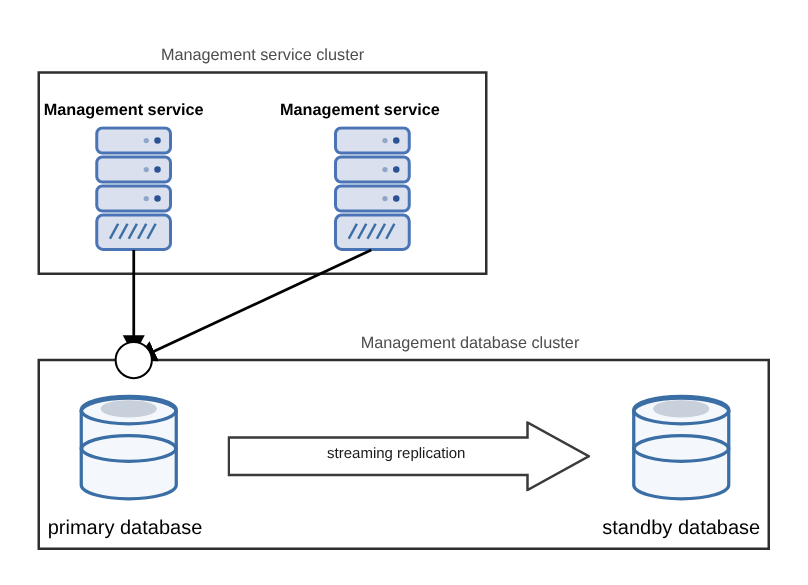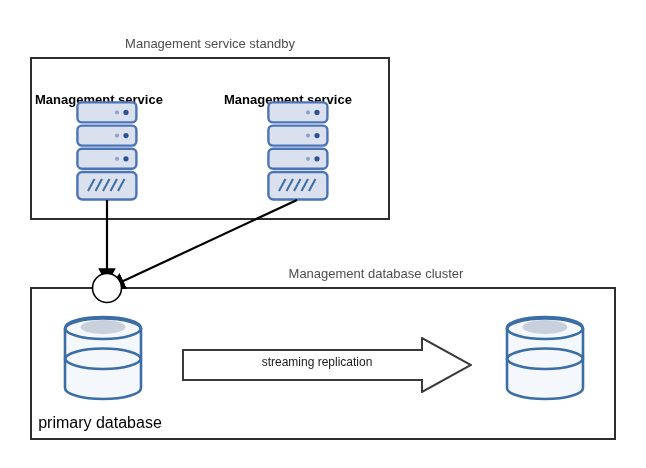--- a/index.html
+++ b/index.html
@@ -57,21 +57,20 @@
     top: 266px;
     width: 480px;
   }
   .node-label {
     position: absolute;
     font-size: 13px;
     font-weight: bold;
     color: #000000;
     white-space: nowrap;
     line-height: 16px;
-    margin-top: 12px;
   }
   #management-service-1-label { left: 35px; top: 80px; }
   #management-service-2-label { left: 224px; top: 80px; }
 
   .db-label {
     position: absolute;
     font-size: 16px;
     color: #000000;
     white-space: nowrap;
     line-height: 15px;
@@ -121,21 +120,21 @@
     color: #1a1a1a;
     line-height: 15px;
     white-space: nowrap;
   }
 </style>
 </head>
 <body>
 
 <div id="diagram-root">
 
-  <div class="cluster-title" id="management-cluster-title">Management service standby</div>
+  <div class="cluster-title" id="management-cluster-title">Management service cluster</div>
 
   <div class="cluster-box" id="management-cluster-box"></div>
 
   <div class="node-label" id="management-service-1-label">Management service</div>
 
   <div class="node-label" id="management-service-2-label">Management service</div>
 
   <div class="server-icon" id="management-service-1-icon">
     <svg viewBox="0 0 62 100" width="62" height="100" aria-hidden="true">
       <g stroke="#4a74b5" stroke-width="2.4" fill="#dae0ed">
@@ -221,20 +220,21 @@
       <g stroke="#3a6ea5" stroke-width="2.6" fill="none">
         <path d="M3,20 A38,11 0 0,0 79,20"></path>
         <path d="M3,50 A38,11 0 0,0 79,50"></path>
         <path d="M3,51.5 A38,11 0 0,1 79,51.5"></path>
         <path d="M3,21.5 A38,11 0 0,1 79,21.5"></path>
       </g>
       <ellipse cx="41" cy="19" rx="22" ry="6.4" fill="#c8d0dc" stroke="#c8d0dc" stroke-width="1"></ellipse>
     </svg>
   </div>
 
+  <div class="db-label" id="standby-database-label">standby database</div>
 
   <div id="replication-arrow-layer">
     <svg viewBox="0 0 290 56" width="290" height="56" aria-hidden="true">
       <path d="M1,13 L240,13 L240,1 L289,28 L240,55 L240,43 L1,43 Z" fill="#ffffff" stroke="#3a3a3a" stroke-width="2" stroke-linejoin="miter"></path>
     </svg>
   </div>
   <div id="replication-arrow-label">streaming replication</div>
 
   <svg id="connector-layer" viewBox="0 0 646 468" width="646" height="468">
     <defs>

